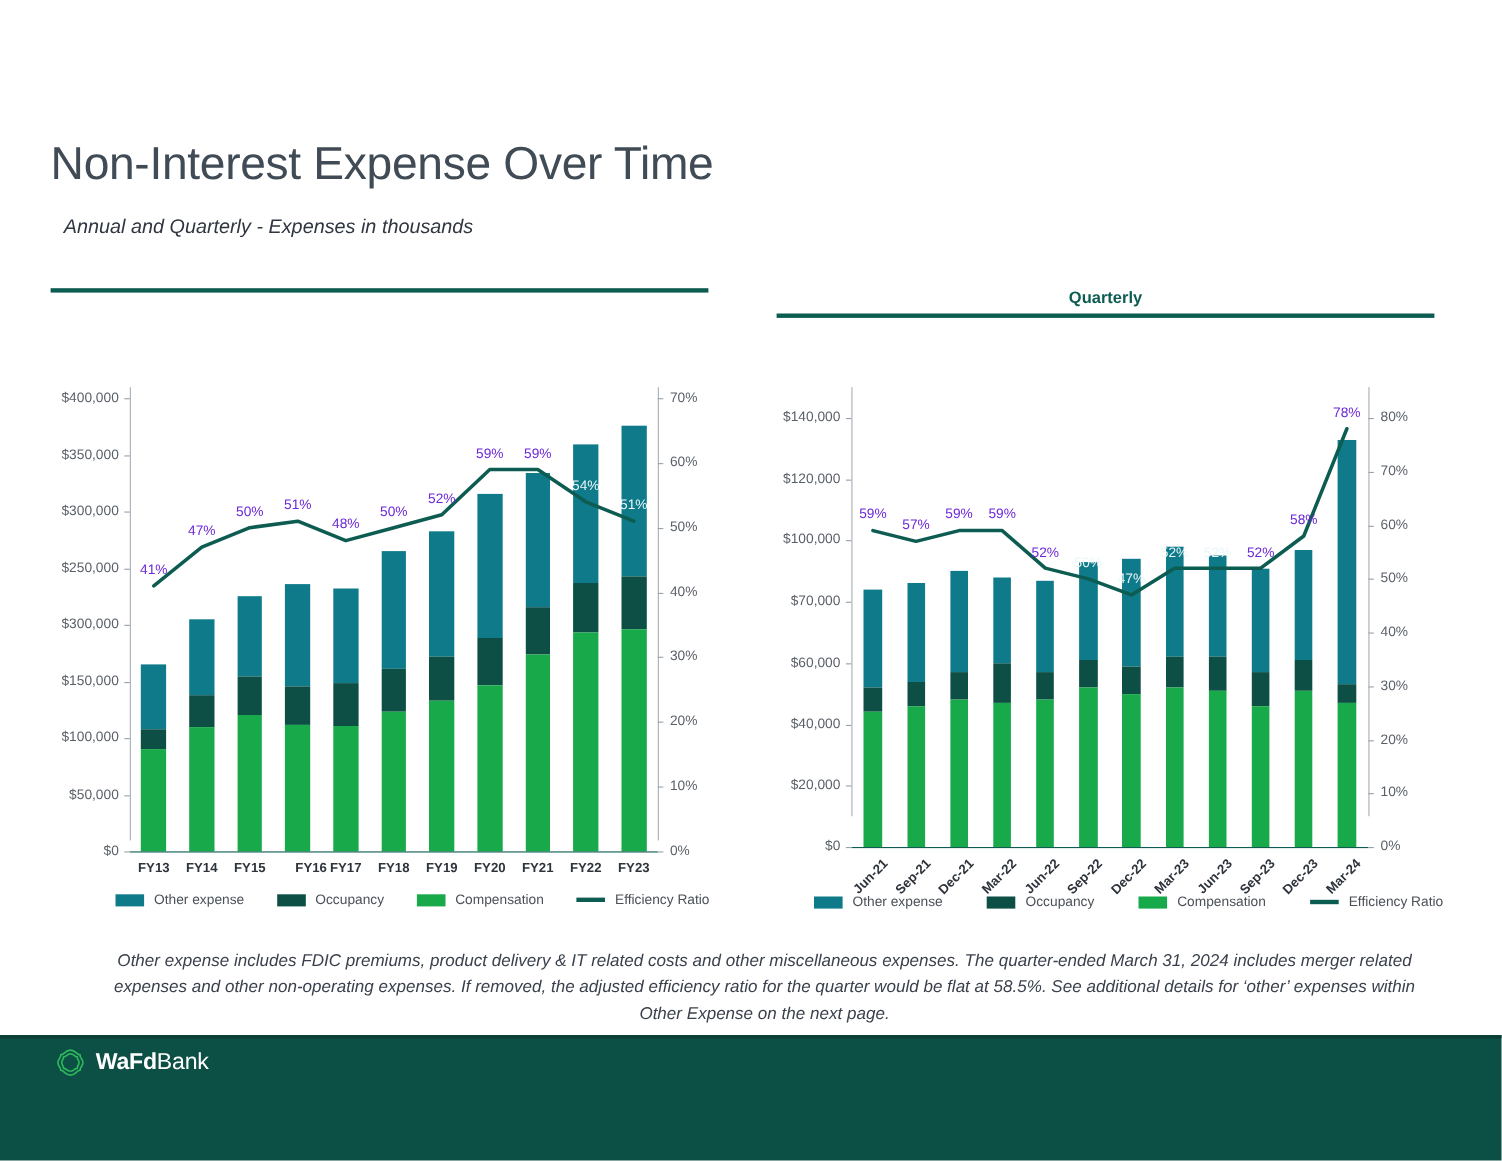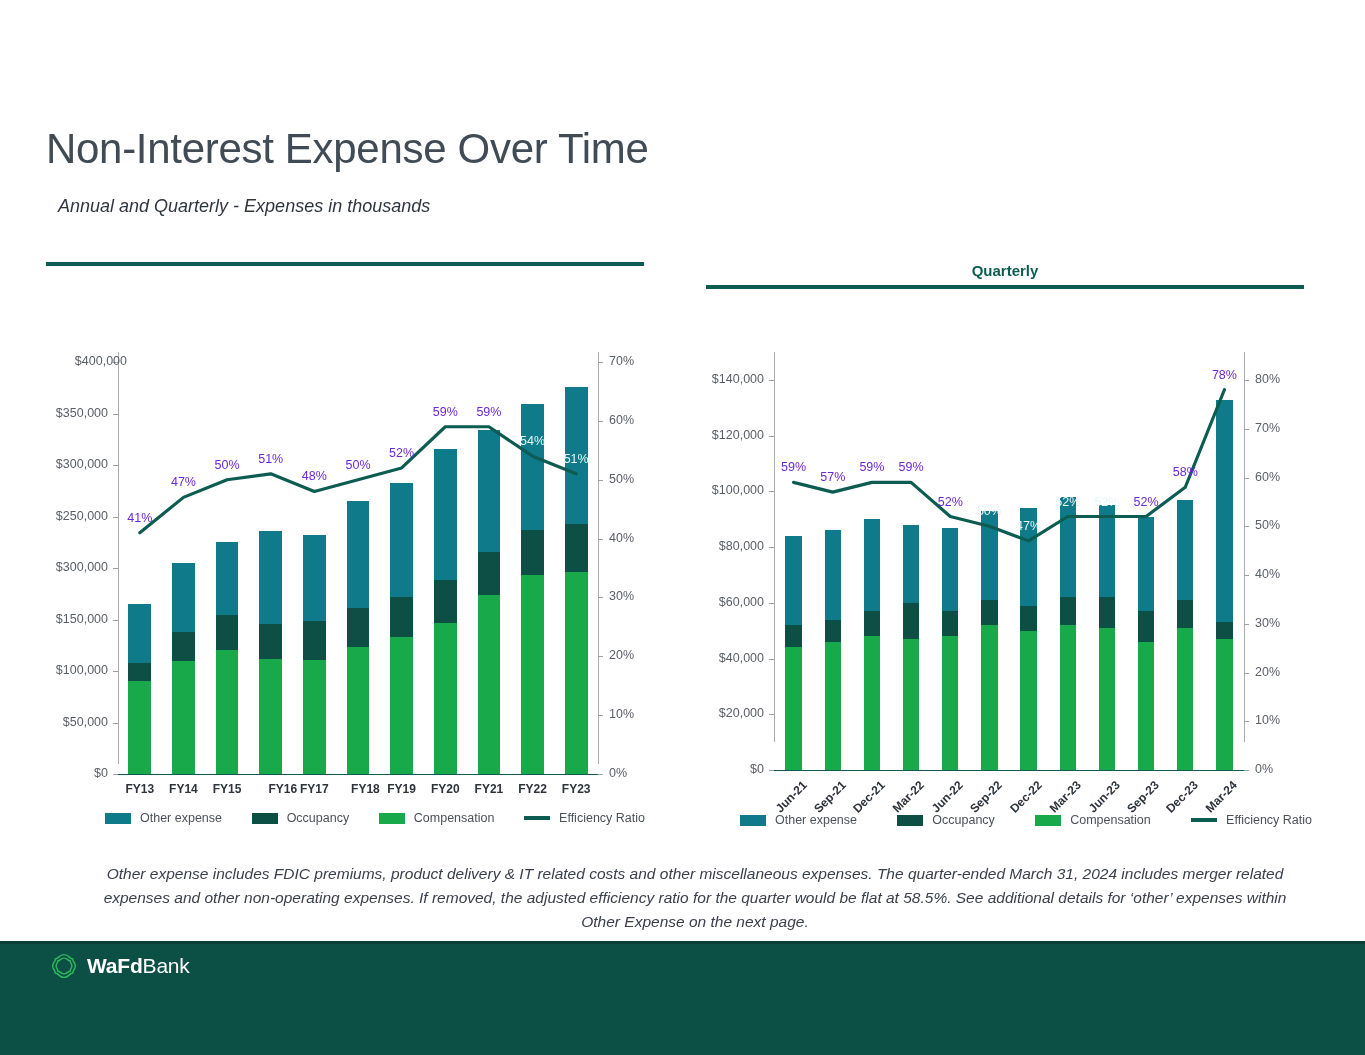--- a/index.html
+++ b/index.html
@@ -175,21 +175,21 @@
     <div class="yaxis-label yl-left" style="right: 558px; top: 259.5px;">$150,000</div>
     <div class="tick" style="left: 67px; top: 216px;"></div>
     <div class="yaxis-label yl-left" style="right: 558px; top: 208px;">$300,000</div>
     <div class="tick" style="left: 67px; top: 164.5px;"></div>
     <div class="yaxis-label yl-left" style="right: 558px; top: 156.5px;">$250,000</div>
     <div class="tick" style="left: 67px; top: 113px;"></div>
     <div class="yaxis-label yl-left" style="right: 558px; top: 105px;">$300,000</div>
     <div class="tick" style="left: 67px; top: 61.5px;"></div>
     <div class="yaxis-label yl-left" style="right: 558px; top: 53.5px;">$350,000</div>
     <div class="tick" style="left: 67px; top: 10px;"></div>
-    <div class="yaxis-label yl-left" style="right: 539px; top: 2px; text-align: center;">$400,000</div>
+    <div class="yaxis-label yl-left" style="right: 558px; top: 2px; text-align: center;">$400,000</div>
     <div class="tick" style="left: 552px; top: 422px;"></div>
     <div class="yaxis-label" style="left: 563px; top: 414px;">0%</div>
     <div class="tick" style="left: 552px; top: 363.143px;"></div>
     <div class="yaxis-label" style="left: 563px; top: 355.143px;">10%</div>
     <div class="tick" style="left: 552px; top: 304.286px;"></div>
     <div class="yaxis-label" style="left: 563px; top: 296.286px;">20%</div>
     <div class="tick" style="left: 552px; top: 245.429px;"></div>
     <div class="yaxis-label" style="left: 563px; top: 237.429px;">30%</div>
     <div class="tick" style="left: 552px; top: 186.571px;"></div>
     <div class="yaxis-label" style="left: 563px; top: 178.571px;">40%</div>
@@ -197,21 +197,21 @@
     <div class="yaxis-label" style="left: 563px; top: 119.714px;">50%</div>
     <div class="tick" style="left: 552px; top: 68.8571px;"></div>
     <div class="yaxis-label" style="left: 563px; top: 60.8571px;">60%</div>
     <div class="tick" style="left: 552px; top: 10px;"></div>
     <div class="yaxis-label" style="left: 563px; top: 2px;">70%</div>
     <div class="xlabel" style="left: 72px; width: 43.6364px; top: 430px;">FY13</div>
     <div class="xlabel" style="left: 115.636px; width: 43.6364px; top: 430px;">FY14</div>
     <div class="xlabel" style="left: 159.273px; width: 43.6364px; top: 430px;">FY15</div>
     <div class="xlabel" style="left: 215px; width: 43.6364px; top: 430px;">FY16</div>
     <div class="xlabel" style="left: 246.545px; width: 43.6364px; top: 430px;">FY17</div>
-    <div class="xlabel" style="left: 290.182px; width: 43.6364px; top: 430px; text-align: right;">FY18</div>
+    <div class="xlabel" style="left: 290.182px; width: 43.6364px; top: 430px;">FY18</div>
     <div class="xlabel" style="left: 333.818px; width: 43.6364px; top: 430px;">FY19</div>
     <div class="xlabel" style="left: 377.455px; width: 43.6364px; top: 430px;">FY20</div>
     <div class="xlabel" style="left: 421.091px; width: 43.6364px; top: 430px;">FY21</div>
     <div class="xlabel" style="left: 464.727px; width: 43.6364px; top: 430px;">FY22</div>
     <div class="xlabel" style="left: 508.364px; width: 43.6364px; top: 430px;">FY23</div>
     <div class="dlabel" style="left: 71.8182px; width: 44px; top: 158.686px;">41%</div>
     <div class="dlabel" style="left: 115.455px; width: 44px; top: 123.371px;">47%</div>
     <div class="dlabel" style="left: 159.091px; width: 44px; top: 105.714px;">50%</div>
     <div class="dlabel" style="left: 202.727px; width: 44px; top: 99.8286px;">51%</div>
     <div class="dlabel" style="left: 246.364px; width: 44px; top: 117.486px;">48%</div>
@@ -294,21 +294,21 @@
     <div class="axis-line-h" style="left: 88px; width: 470px; top: 418px;"></div>
     <div class="tick" style="left: 83px; top: 418px;"></div>
     <div class="yaxis-label yl-left" style="right: 542px; top: 410px;">$0</div>
     <div class="tick" style="left: 83px; top: 362.286px;"></div>
     <div class="yaxis-label yl-left" style="right: 542px; top: 354.286px;">$20,000</div>
     <div class="tick" style="left: 83px; top: 306.571px;"></div>
     <div class="yaxis-label yl-left" style="right: 542px; top: 298.571px;">$40,000</div>
     <div class="tick" style="left: 83px; top: 250.857px;"></div>
     <div class="yaxis-label yl-left" style="right: 542px; top: 242.857px;">$60,000</div>
     <div class="tick" style="left: 83px; top: 195.143px;"></div>
-    <div class="yaxis-label yl-left" style="right: 542px; top: 187.143px;">$80,000</div>
+    <div class="yaxis-label yl-left" style="right: 542px; top: 187.143px;">$70,000</div>
     <div class="tick" style="left: 83px; top: 139.429px;"></div>
     <div class="yaxis-label yl-left" style="right: 542px; top: 131.429px;">$100,000</div>
     <div class="tick" style="left: 83px; top: 83.7143px;"></div>
     <div class="yaxis-label yl-left" style="right: 542px; top: 75.7143px;">$120,000</div>
     <div class="tick" style="left: 83px; top: 28px;"></div>
     <div class="yaxis-label yl-left" style="right: 542px; top: 20px;">$140,000</div>
     <div class="tick" style="left: 558px; top: 418px;"></div>
     <div class="yaxis-label" style="left: 569px; top: 410px;">0%</div>
     <div class="tick" style="left: 558px; top: 369.25px;"></div>
     <div class="yaxis-label" style="left: 569px; top: 361.25px;">10%</div>

